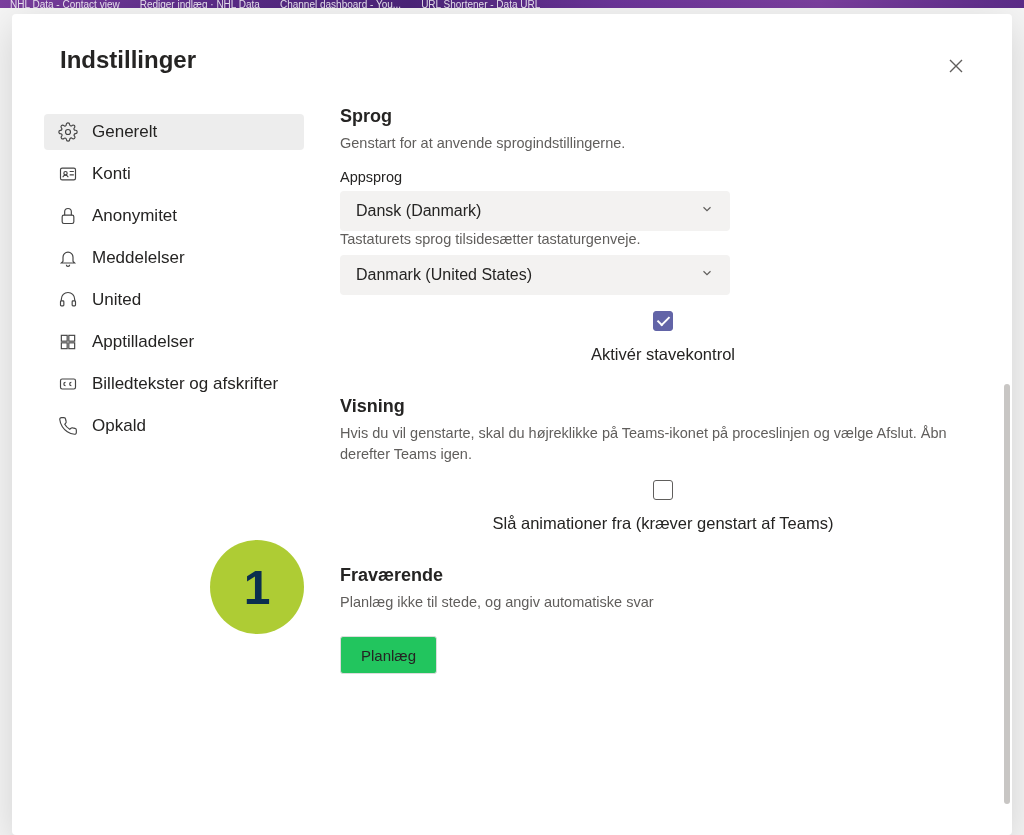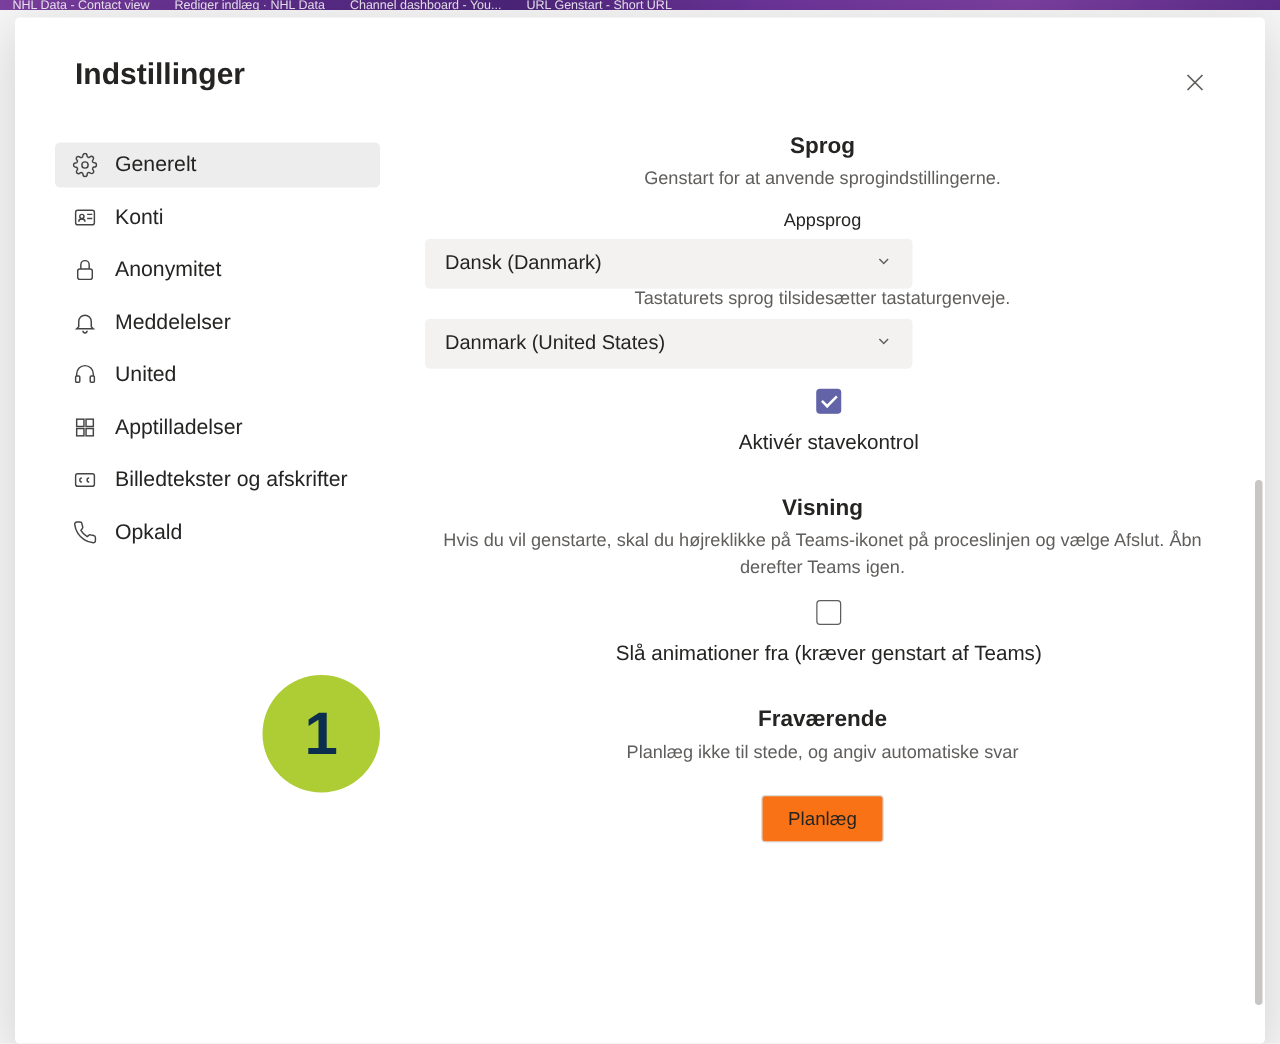--- a/index.html
+++ b/index.html
@@ -58,21 +58,20 @@
     cursor: pointer;
     color: #605e5c;
     margin-top: 4px;
   }
   .close-btn svg { width: 16px; height: 16px; }
   .modal-body {
     display: flex;
     flex: 1;
     padding: 20px 16px 0 32px;
     overflow: hidden;
-    text-align: center;
   }
   .sidebar {
     width: 260px;
     flex-shrink: 0;
     padding-top: 12px;
   }
   .side-item {
     display: flex;
     align-items: center;
     gap: 14px;
@@ -168,21 +167,21 @@
     border-width: 0 2px 2px 0;
     transform: rotate(45deg) translate(-1px,-1px);
   }
   .btn {
     display: inline-flex;
     align-items: center;
     justify-content: center;
     height: 38px;
     padding: 0 20px;
     border: 1px solid #dcdcdc;
-    background: #f97316;
+    background: #22c55e;
     border-radius: 3px;
     font-size: 15px;
     color: #252423;
     cursor: pointer;
     margin-top: 8px;
   }
   .badge {
     position: absolute;
     width: 94px;
     height: 94px;
@@ -208,21 +207,21 @@
   }
   .section { margin-bottom: 10px; }
 </style>
 </head>
 <body>
 
 <div class="browser-tabs">
   <span class="tab">NHL Data - Contact view</span>
   <span class="tab">Rediger indlæg · NHL Data</span>
   <span class="tab">Channel dashboard - You...</span>
-  <span class="tab">URL Genstart - Short URL</span>
+  <span class="tab">URL Shortener - Data URL</span>
 </div>
 
 <div class="modal">
   <div class="modal-header">
     <h1 class="modal-title">Indstillinger</h1>
     <div class="close-btn">
       <svg viewBox="0 0 16 16">
           <path d="M2 2 L14 14 M14 2 L2 14" stroke="currentColor" stroke-width="1.4" fill="none"></path>
         </svg>
     </div>

